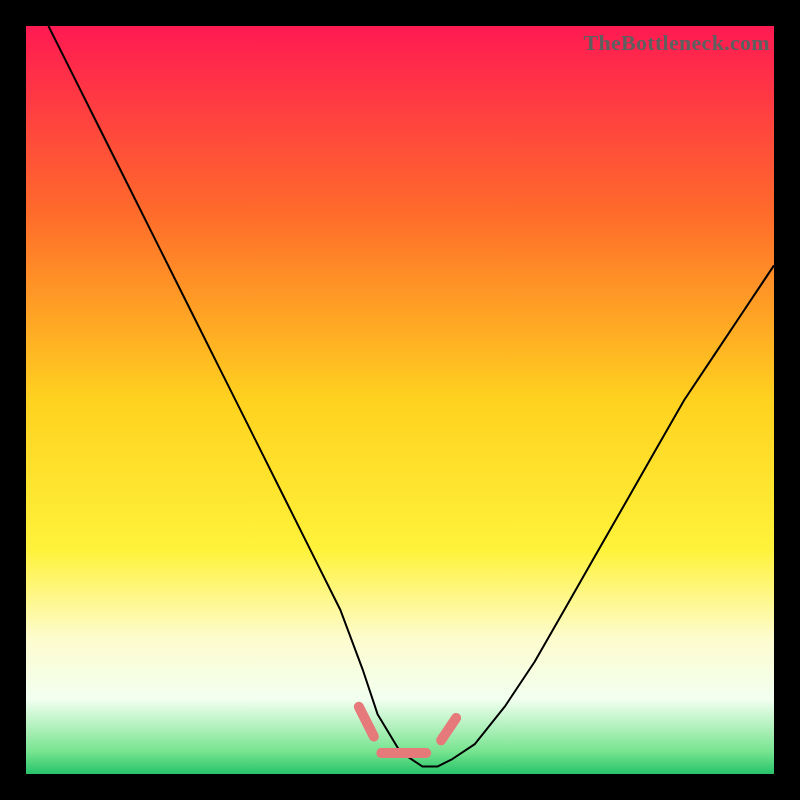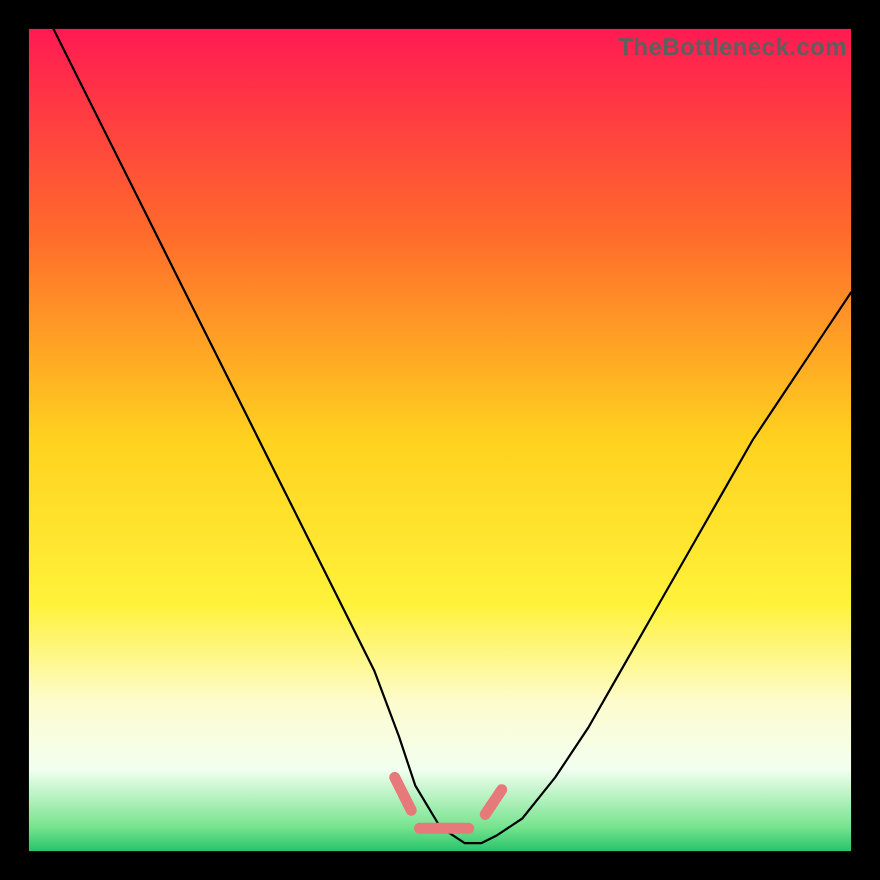--- a/index.html
+++ b/index.html
@@ -9,20 +9,21 @@
     height: 800px;
     background: #000;
     font-family: Arial, Helvetica, sans-serif;
     overflow: hidden;
   }
   .frame {
     position: relative;
     width: 800px;
     height: 800px;
     background: #000;
+    font-family: Liberation Serif, serif;
   }
   .plot {
     position: absolute;
     left: 26px;
     top: 26px;
     width: 748px;
     height: 748px;
     overflow: hidden;
   }
   .watermark {

